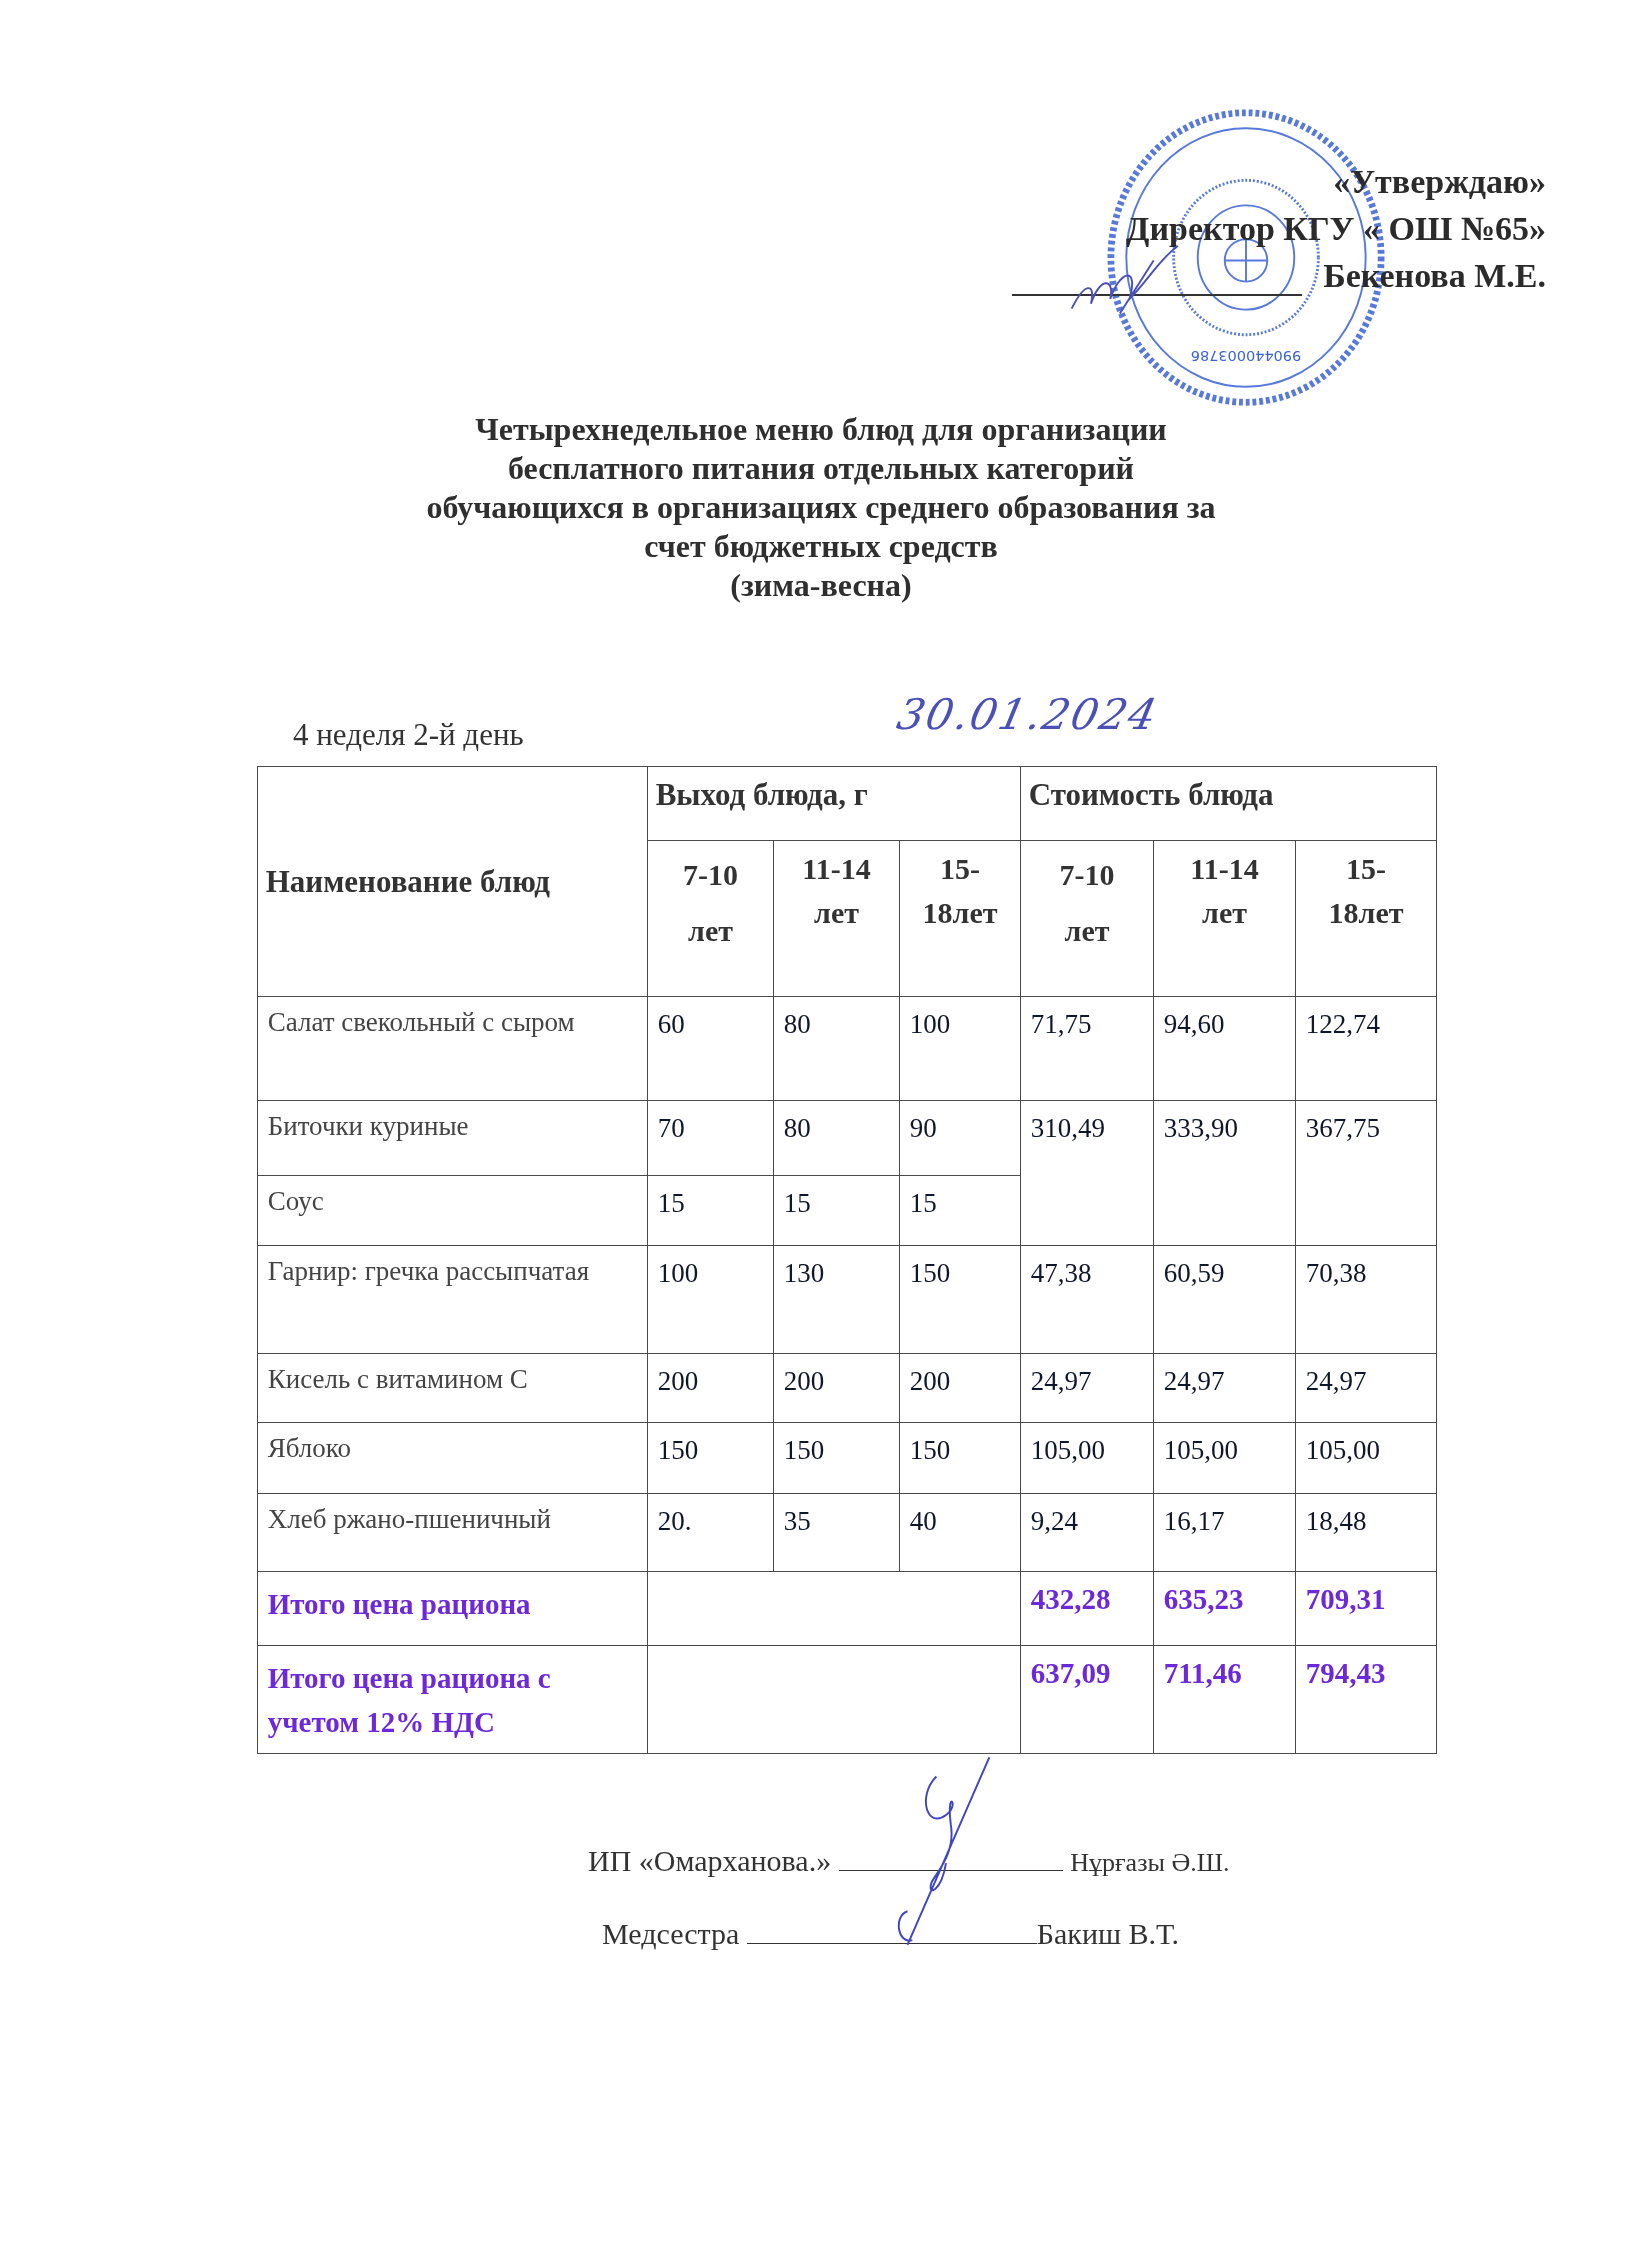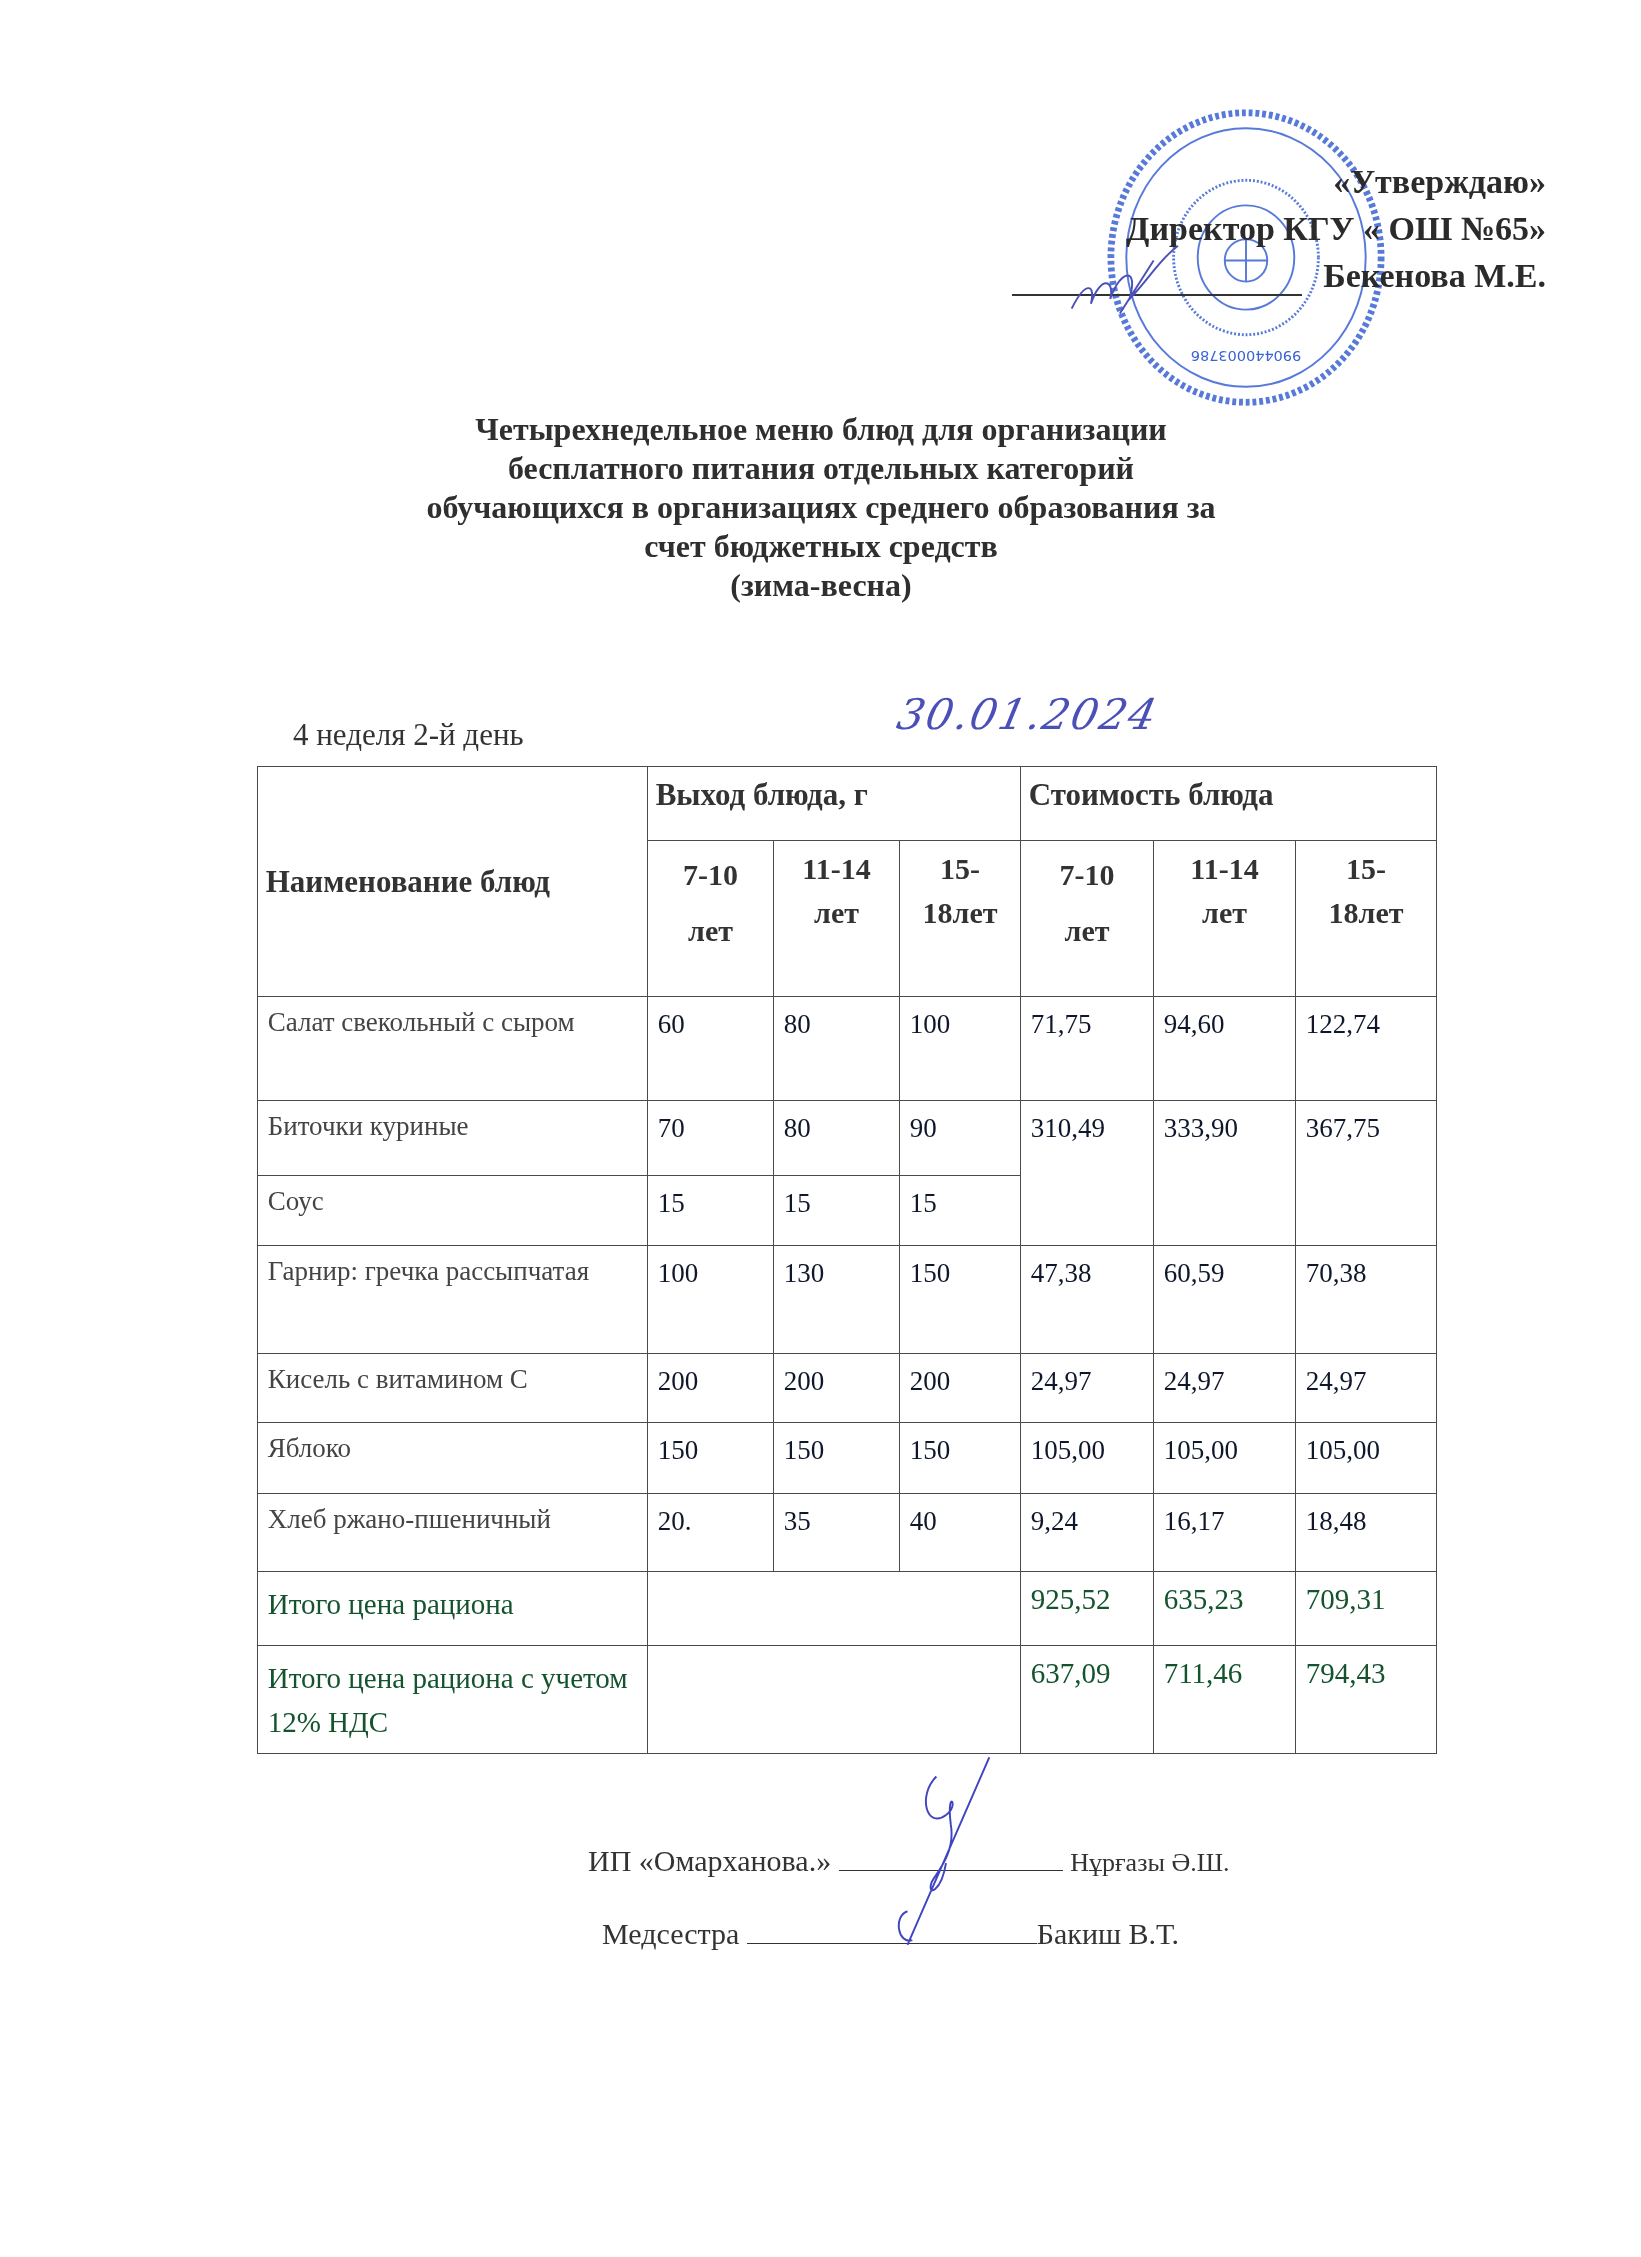--- a/index.html
+++ b/index.html
@@ -23,21 +23,21 @@
 
   
   table.menu { position:absolute; left:257px; top:766px; border-collapse:collapse; table-layout:fixed; }
   table.menu td, table.menu th { border:1.9px solid #4a4a4a; vertical-align:top; padding:0; }
   th { font-weight:bold; color:#333; }
   .hgroup { font-size:31px; text-align:left; padding:9.7px 0 0 7.7px !important; }
   .hname { font-size:31px; vertical-align:middle !important; text-align:left; padding-left:7.7px !important; }
   .hage { font-size:30px; text-align:center; line-height:56px; padding-top:5.8px !important; }
   td.name { font-size:27px; line-height:46px; padding:1.9px 9.7px !important; color:#444; }
   td.num { font-size:27px; line-height:39px; padding:7.7px 0 0 9.7px !important; color:#0f172a; }
-  td.bold { font-weight:normal; font-size:29px; color:#14532d; }
+  td.bold { font-weight:bold; font-size:29px; color:#6d28d9; }
   td.num.bold { font-size:29px; }
   td.name.bold { font-size:29px; line-height:44px; padding-top:9.7px !important; }
 
   
   .sig1 { left:560px; top:1844px; font-size:30px; color:#333; white-space:nowrap;margin-left:28px; }
   .sig2 { left:602px; top:1917px; font-size:30px; color:#333; white-space:nowrap; }
   .blank { display:inline-block; border-bottom:1.9px solid #333; vertical-align:baseline; height:1.9px; }
   .sig1 .nm { font-size:26px; }
 </style>
 </head>
@@ -176,21 +176,21 @@
     <td class="num">20.</td>
     <td class="num">35</td>
     <td class="num">40</td>
     <td class="num">9,24</td>
     <td class="num">16,17</td>
     <td class="num">18,48</td>
   </tr>
   <tr style="height:74px">
     <td class="name bold">Итого цена рациона</td>
     <td colspan="3"></td>
-    <td class="num bold">925,52</td>
+    <td class="num bold">432,28</td>
     <td class="num bold">635,23</td>
     <td class="num bold">709,31</td>
   </tr>
   <tr style="height:108px">
     <td class="name bold">Итого цена рациона с учетом  12% НДС</td>
     <td colspan="3"></td>
     <td class="num bold">637,09</td>
     <td class="num bold">711,46</td>
     <td class="num bold">794,43</td>
   </tr>

